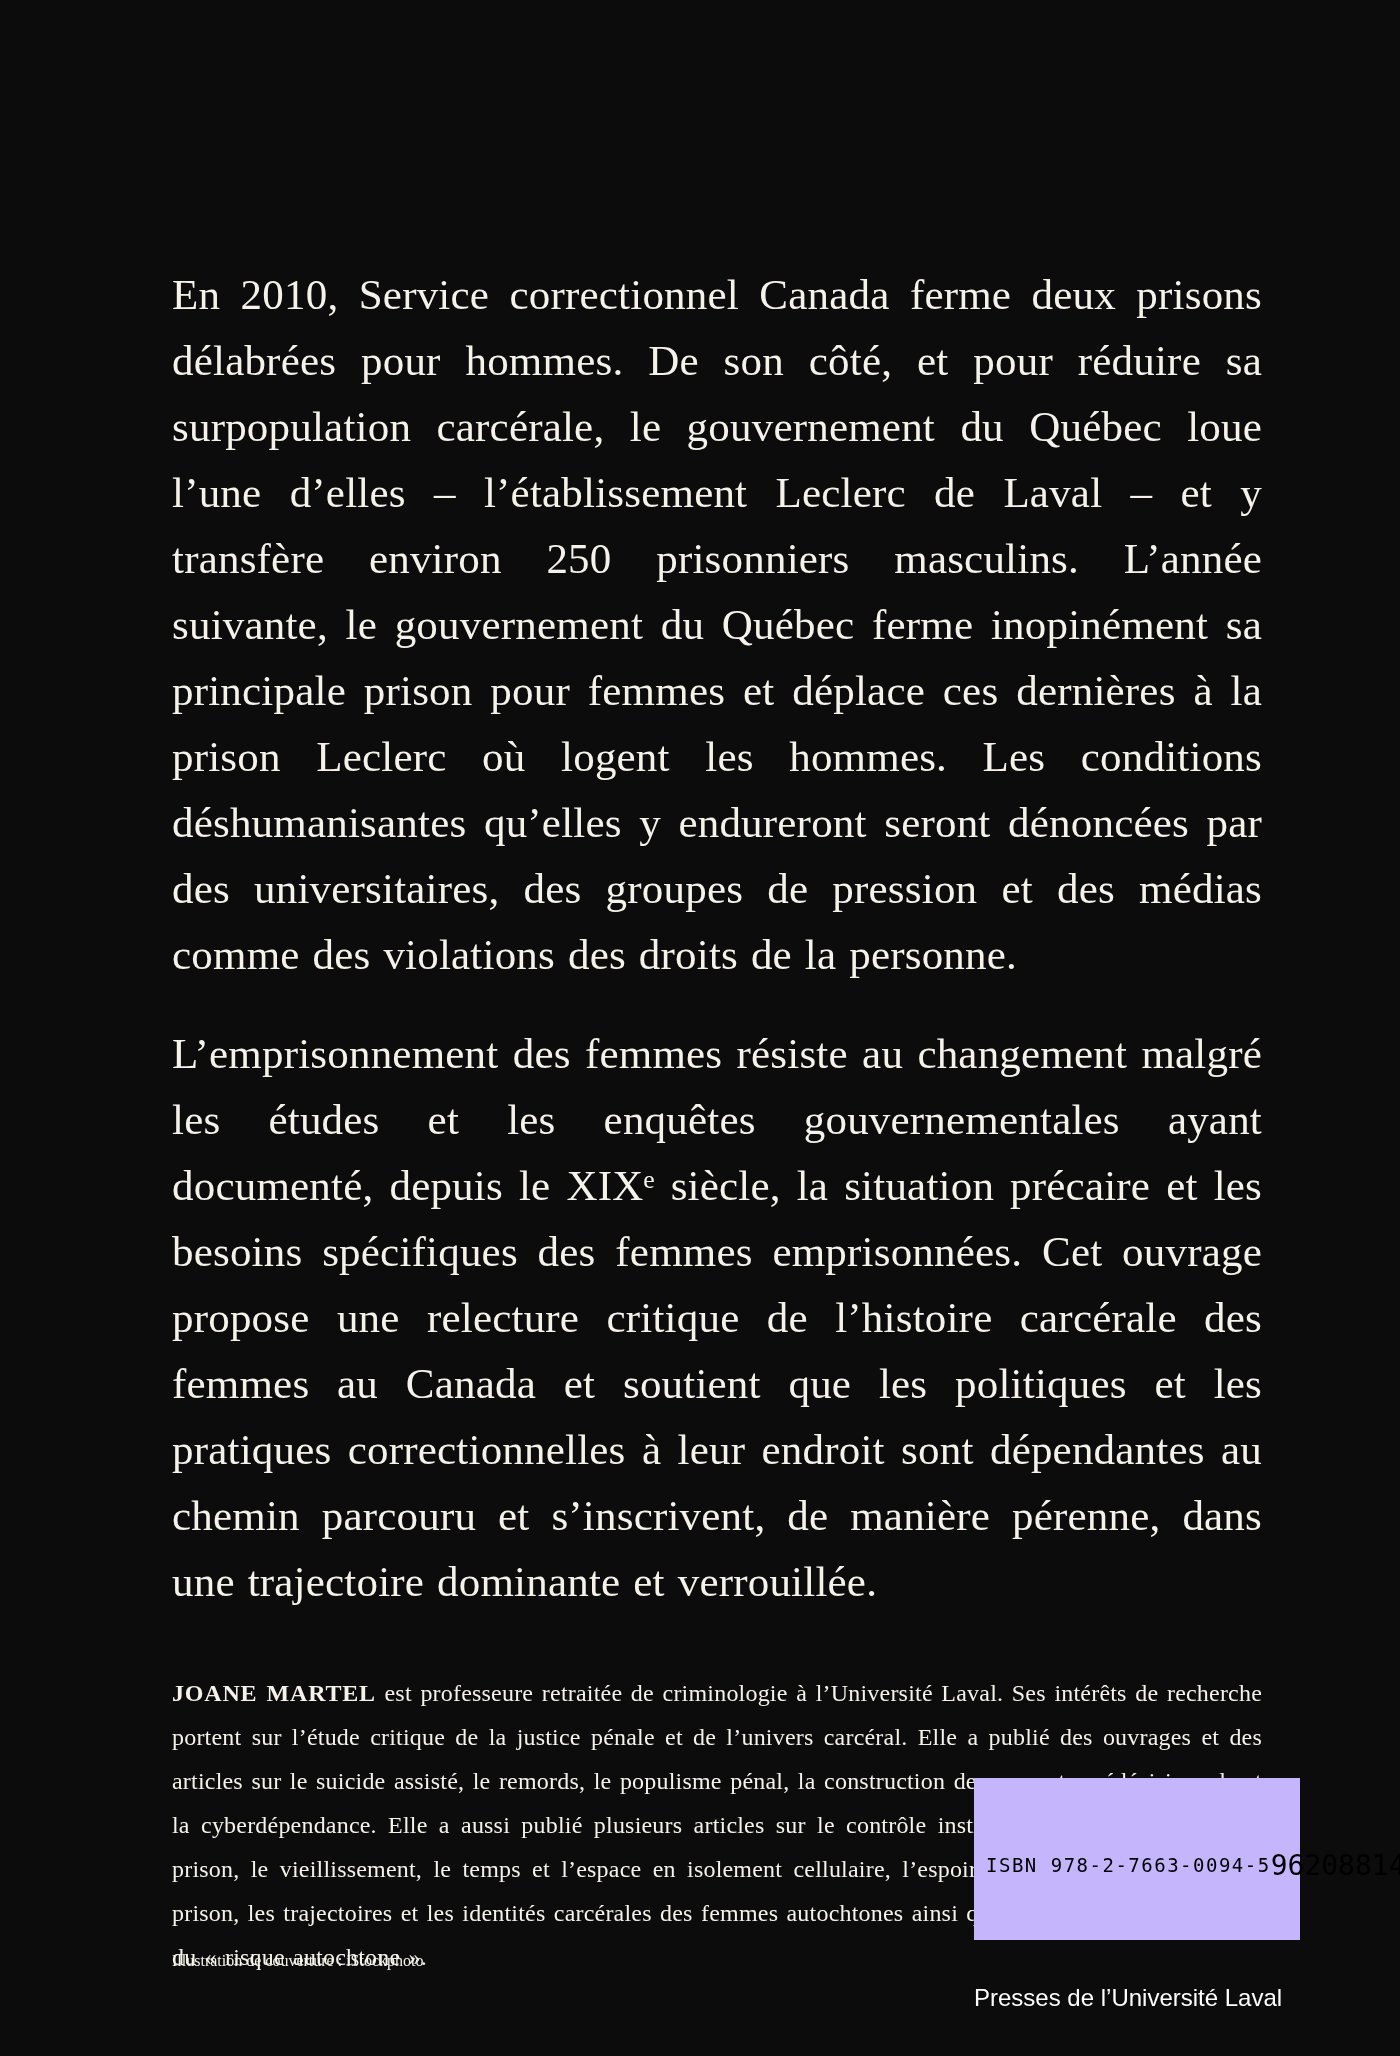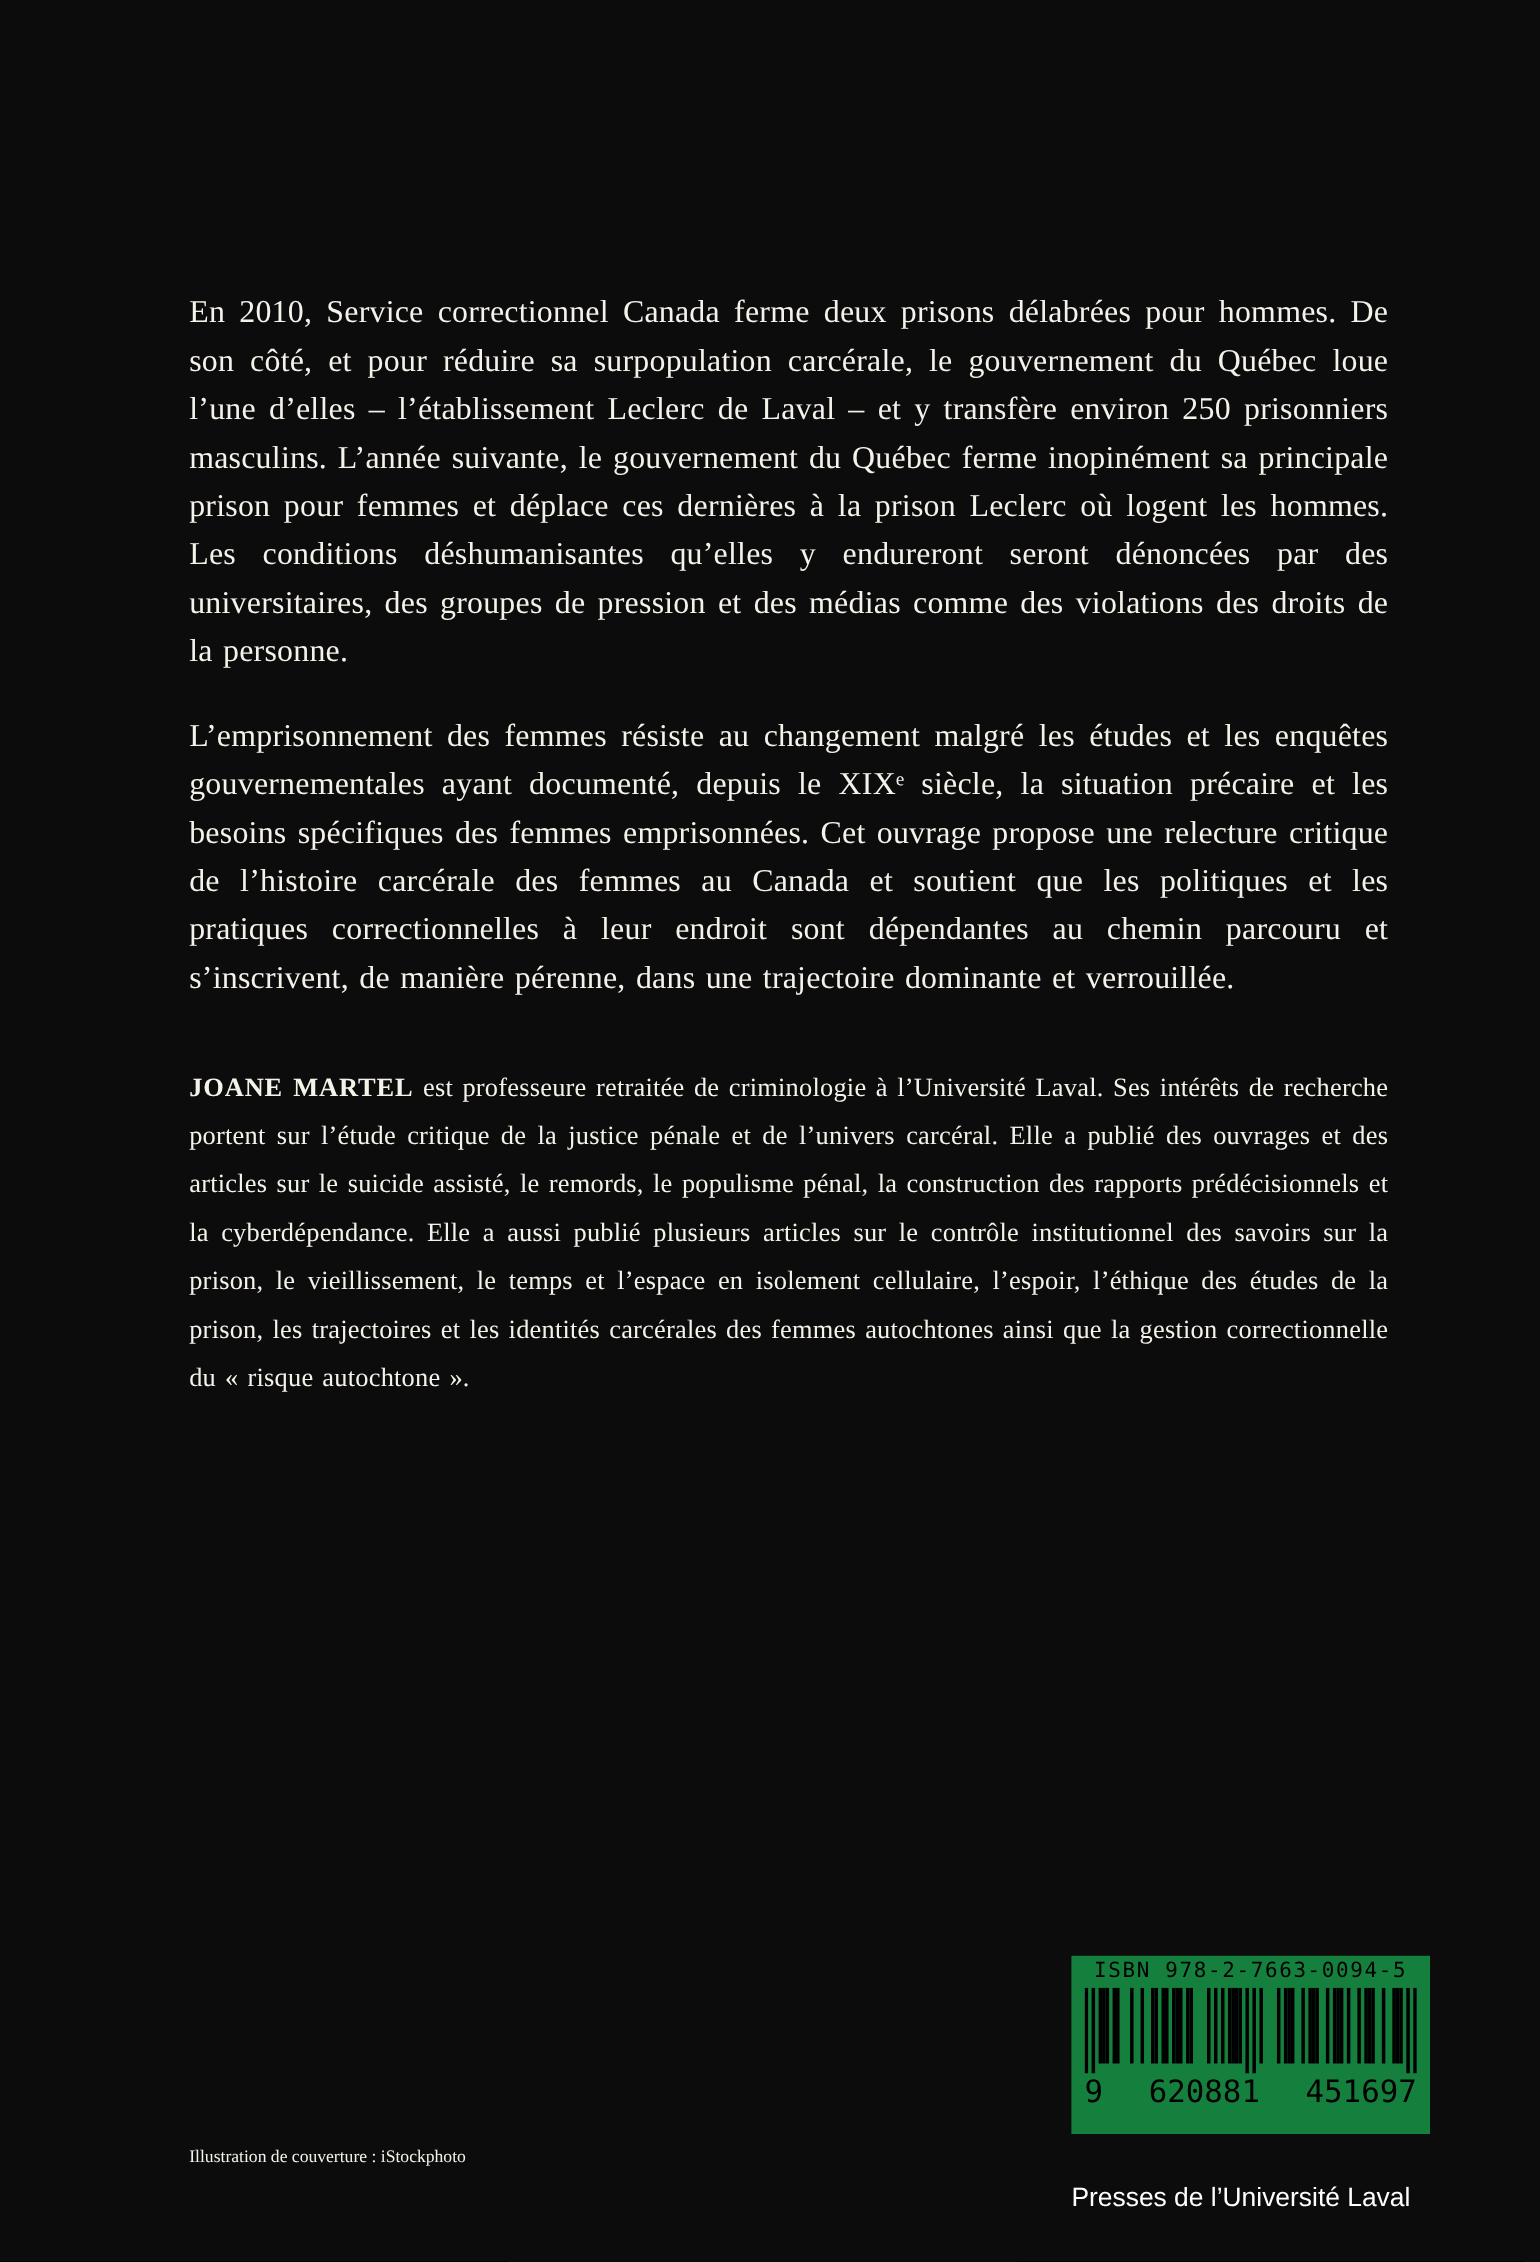--- a/index.html
+++ b/index.html
@@ -12,22 +12,22 @@
     font-family: "Liberation Serif", serif;
     color: #f5f2ea;
   }
   .text-block {
     position: absolute;
     left: 172px;
     top: 262px;
     width: 1090px;
   }
   .para {
-    font-size: 29px;
-    line-height: 44px;
+    font-size: 43px;
+    line-height: 66px;
     text-align: justify;
     margin: 0 0 33px 0;
     letter-spacing: 0.2px;
     word-spacing: 2px;
   }
   .bio {
     font-size: 24px;
     line-height: 44px;
     margin-top: 56px;
   }
@@ -41,25 +41,25 @@
     top: 1952px;
     font-size: 16px;
     color: #f5f2ea;
   }
   .barcode-box {
     position: absolute;
     right: 100px;
     top: 1778px;
     width: 326px;
     height: 162px;
-    background: #15803d;
+    background: #c4b5fd;
     display: flex;
-    flex-direction: column;
+    flex-direction: row;
     align-items: center;
-    padding: 2px 12px 6px;
+    padding: 17px 12px 6px;
     box-sizing: border-box;
   }
   .isbn-label {
     font-family: "DejaVu Sans Mono", monospace;
     font-size: 19px;
     color: #000;
     letter-spacing: 1.5px;
     white-space: nowrap;
   }
   .bars {

